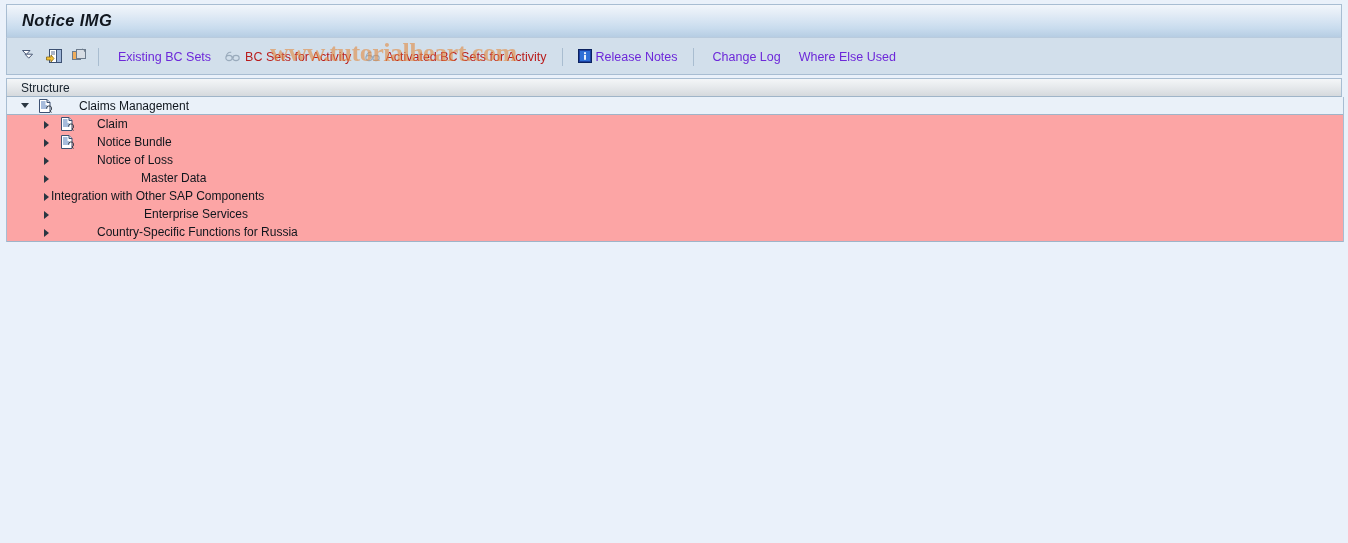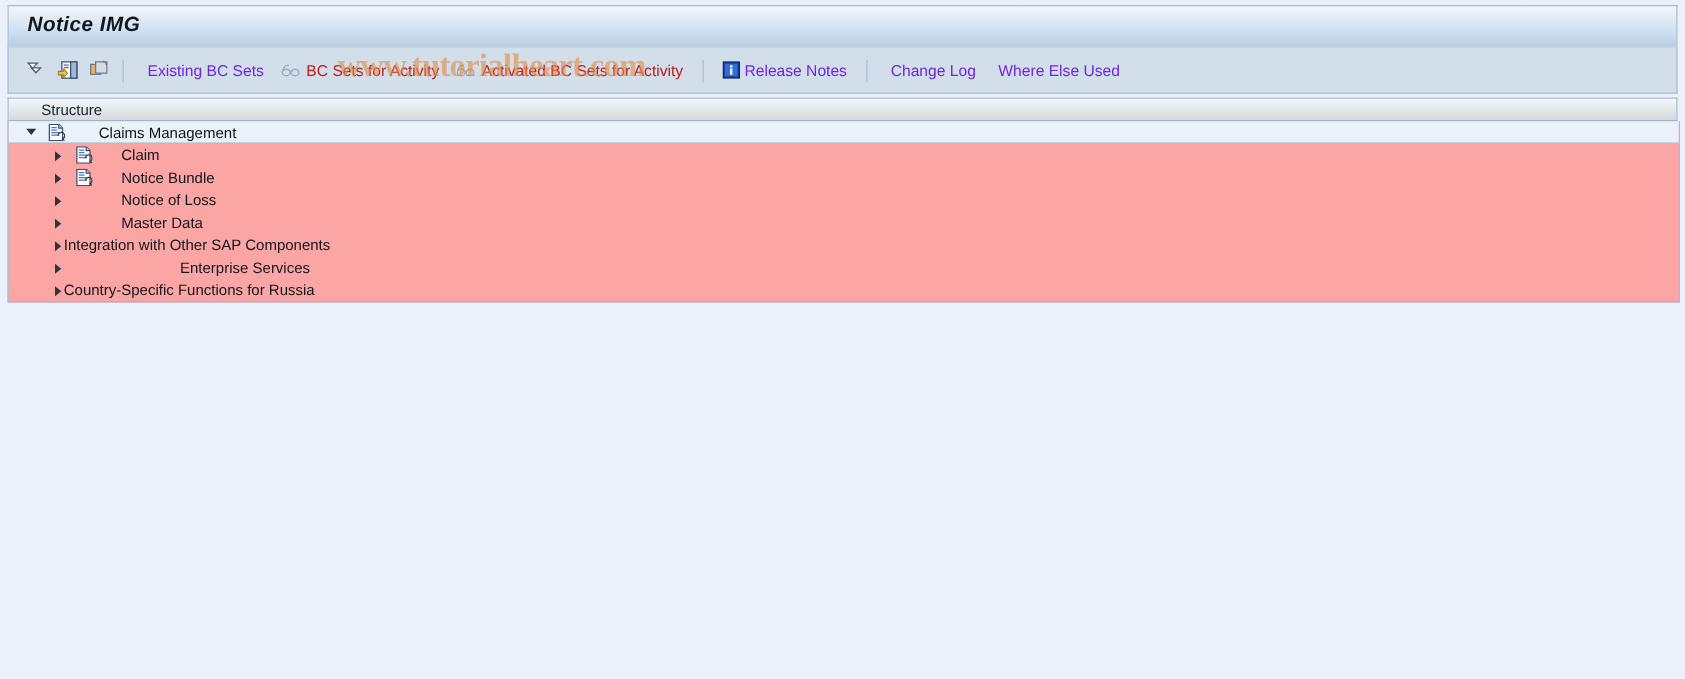--- a/index.html
+++ b/index.html
@@ -120,21 +120,21 @@
     top: 74px;
     width: 1336px;
     height: 19px;
     box-sizing: border-box;
     background: linear-gradient(to bottom, #f4f6f8 0%, #e6e9ec 48%, #d5d9dd 100%);
     border: 1px solid #a8bdd2;
     border-bottom: 1px solid #9fb4c8;
   }
   #structure-header-label {
     position: absolute;
-    left: 26px;
+    left: 14px;
     top: 2px;
     font-size: 12px;
     color: #17222d;
   }
 
   
   #tree {
     position: absolute;
     left: 0;
     top: 93px;
@@ -349,37 +349,37 @@
         </svg>
       </span>
       <span class="tree-label" style="margin-left:23px;">Notice Bundle</span>
     </div>
 
     <div class="tree-row" style="padding-left:35px;">
       <span class="twisty closed"></span>
       <span class="tree-label" style="margin-left:46px;">Notice of Loss</span>
     </div>
 
+    <div class="tree-row" style="padding-left:35px;gap:44px;">
+      <span class="twisty closed"></span>
+      <span class="tree-label" style="margin-left:46px;">Master Data</span>
+    </div>
+
     <div class="tree-row" style="padding-left:35px;">
       <span class="twisty closed"></span>
-      <span class="tree-label" style="margin-left:46px;">Master Data</span>
-    </div>
-
-    <div class="tree-row" style="padding-left:35px;">
-      <span class="twisty closed"></span>
       <span class="tree-label" style="">Integration with Other SAP Components</span>
     </div>
 
     <div class="tree-row" style="padding-left:35px;gap:47px;">
       <span class="twisty closed"></span>
       <span class="tree-label" style="margin-left:46px;">Enterprise Services</span>
     </div>
 
     <div class="tree-row last" style="padding-left:35px;">
       <span class="twisty closed"></span>
-      <span class="tree-label" style="">Country-Specific Functions for Russia</span>
+      <span class="tree-label" style="margin-left:46px;">Country-Specific Functions for Russia</span>
     </div>
 
   </div>
 
   <div id="canvas-area"></div>
 
 </div>
 
 </body></html>

